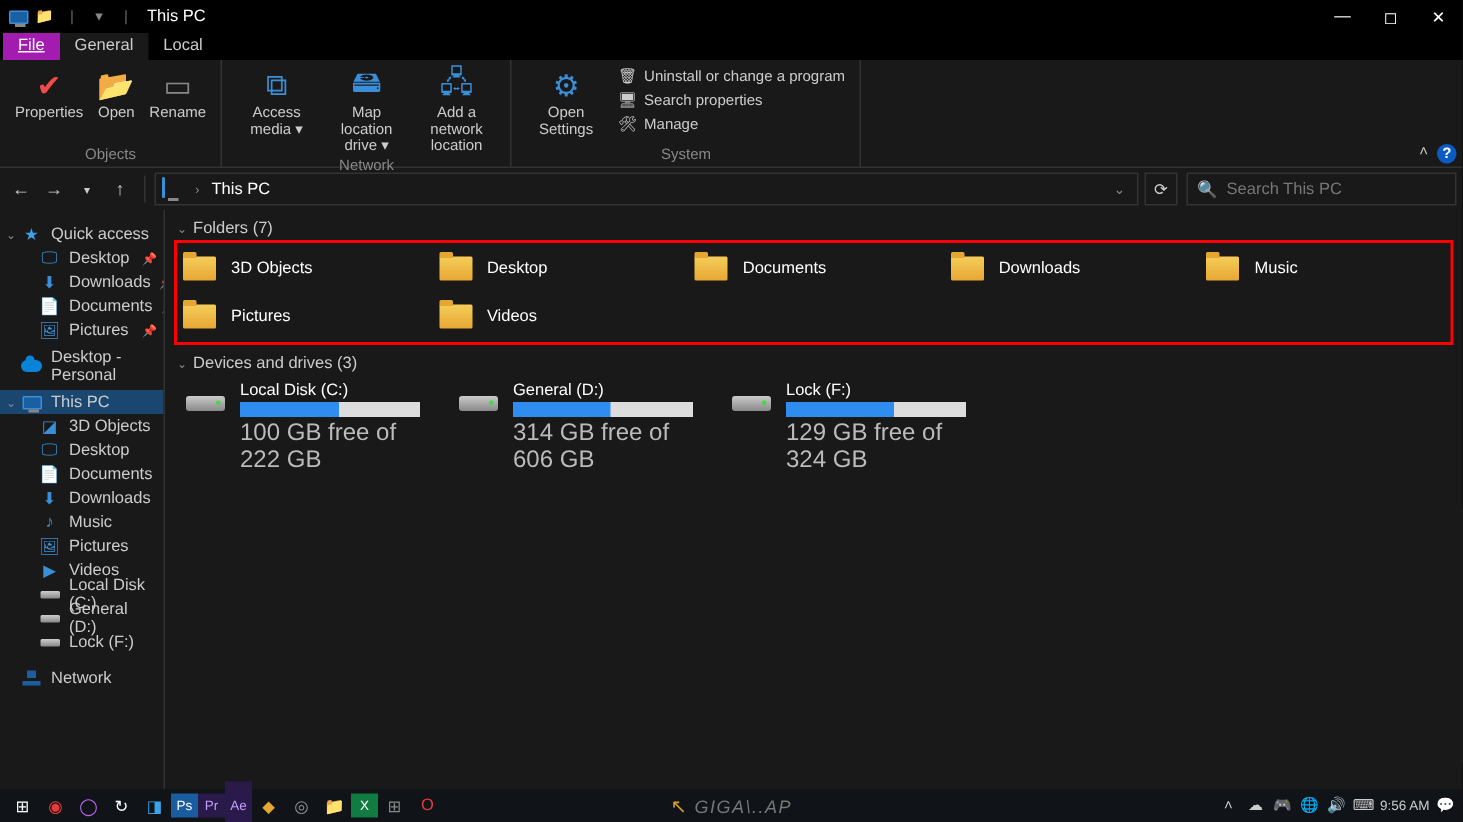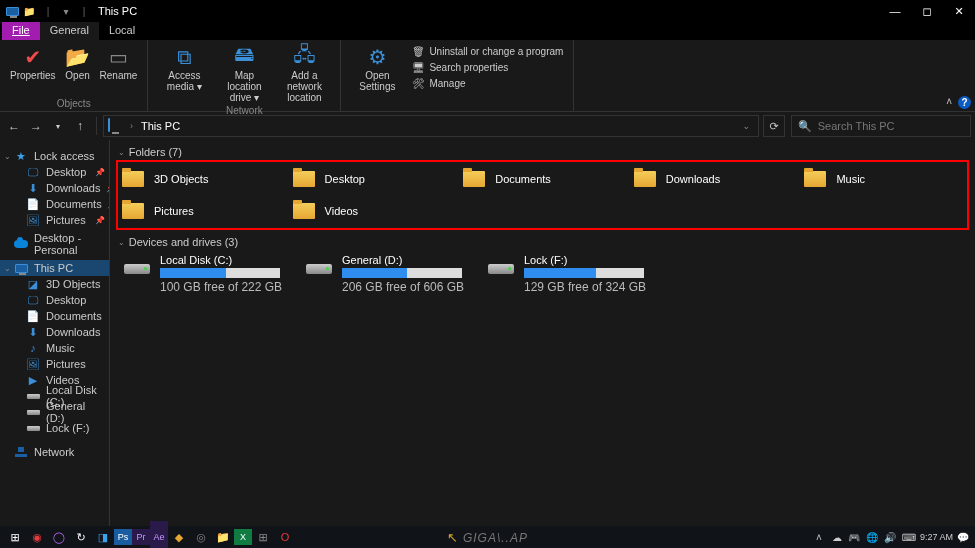--- a/index.html
+++ b/index.html
@@ -68,21 +68,21 @@
 .folder-item .fico { width: 26px; height: 26px; display: flex; align-items: center; justify-content: center; }
 .folder-item .fname { font-size: 11px; color: #fff; }
 
 .drives { display: flex; gap: 12px; padding: 4px 12px; }
 .drive-item { display: flex; gap: 8px; width: 170px; }
 .drive-item .dico { width: 30px; height: 30px; display: flex; align-items: center; justify-content: center; }
 .drive-item .dinfo { flex: 1; display: flex; flex-direction: column; gap: 2px; }
 .drive-item .dname { font-size: 11px; color: #fff; }
 .drive-item .dbar { width: 120px; height: 10px; background: #ddd; position: relative; }
 .drive-item .dfill { height: 100%; background: #2e8def; }
-.drive-item .dtext { font-size: 12px; color: #bbb; }
+.drive-item .dtext { font-size: 16px; color: #bbb; }
 
 
 .statusbar { height: 18px; background: #191919; border-top: 1px solid #333; display: flex; align-items: center; padding: 0 6px; font-size: 10px; color: #ccc; }
 .statusbar .sbsep { width: 1px; height: 12px; background: #444; margin: 0 6px; }
 .statusbar .viewbtns { margin-left: auto; display: flex; gap: 2px; }
 .statusbar .vbtn { width: 18px; height: 14px; border: 1px solid #444; display: flex; align-items: center; justify-content: center; }
 
 
 .taskbar { position: absolute; bottom: 0; left: 0; right: 0; height: 22px; background: #101318; display: flex; align-items: center; padding: 0 4px; }
 .taskbar .tbico { width: 22px; height: 22px; display: flex; align-items: center; justify-content: center; }
@@ -184,20 +184,21 @@
         <div class="smallbtn">
             <span class="si">🖥</span>
             <span>Search properties</span>
           </div>
         <div class="smallbtn">
             <span class="si">🛠</span>
             <span>Manage</span>
           </div>
       </div>
     </div>
+    <div class="grplabel">System</div>
   </div>
 
   <div class="collapse">
     <span>˄</span>
     <span class="help">?</span>
   </div>
 </div>
 
 <div class="addrrow">
   <div class="navbtn">←</div>
@@ -217,21 +218,21 @@
     <span>Search This PC</span>
   </div>
 </div>
 
 <div class="body">
 
   <div class="sidebar">
     <div class="sbitem">
       <span class="exp">⌄</span>
       <span class="sbi" style="color:#3aa0e8">★</span>
-      <span>Lock access</span>
+      <span>Quick access</span>
     </div>
     <div class="sbitem indent">
         <span class="sbi" style="color:#3a8fd8">🖵</span>
         <span>Desktop</span>
         <span class="pin">📌</span>
       </div>
     <div class="sbitem indent">
         <span class="sbi" style="color:#3a8fd8">⬇</span>
         <span>Downloads</span>
         <span class="pin">📌</span>
@@ -388,21 +389,21 @@
       </div>
       <div class="drive-item">
         <span class="dico">
             <span class="drive-shape"></span>
           </span>
         <div class="dinfo">
           <span class="dname">General (D:)</span>
           <div class="dbar">
               <div class="dfill" style="width:54%"></div>
             </div>
-          <span class="dtext">206 GB free of 606 GB</span>
+          <span class="dtext">314 GB free of 606 GB</span>
         </div>
       </div>
       <div class="drive-item">
         <span class="dico">
             <span class="drive-shape"></span>
           </span>
         <div class="dinfo">
           <span class="dname">Lock (F:)</span>
           <div class="dbar">
               <div class="dfill" style="width:60%"></div>
@@ -439,16 +440,16 @@
   <div class="tbico" style="color:#888">⊞</div>
   <div class="tbico" style="color:#e63b3b">O</div>
   <div class="watermark"><span class="wm-cur">↖</span><span>GIGA\..AP</span></div>
   <div class="tray">
     <span class="tri">˄</span>
     <span class="tri">☁</span>
     <span class="tri">🎮</span>
     <span class="tri">🌐</span>
     <span class="tri">🔊</span>
     <span class="tri">⌨</span>
-    <span class="clock"><span>9:27 AM</span></span>
+    <span class="clock"><span>9:56 AM</span></span>
     <span class="tri">💬</span>
   </div>
 </div>
 
 </body></html>

